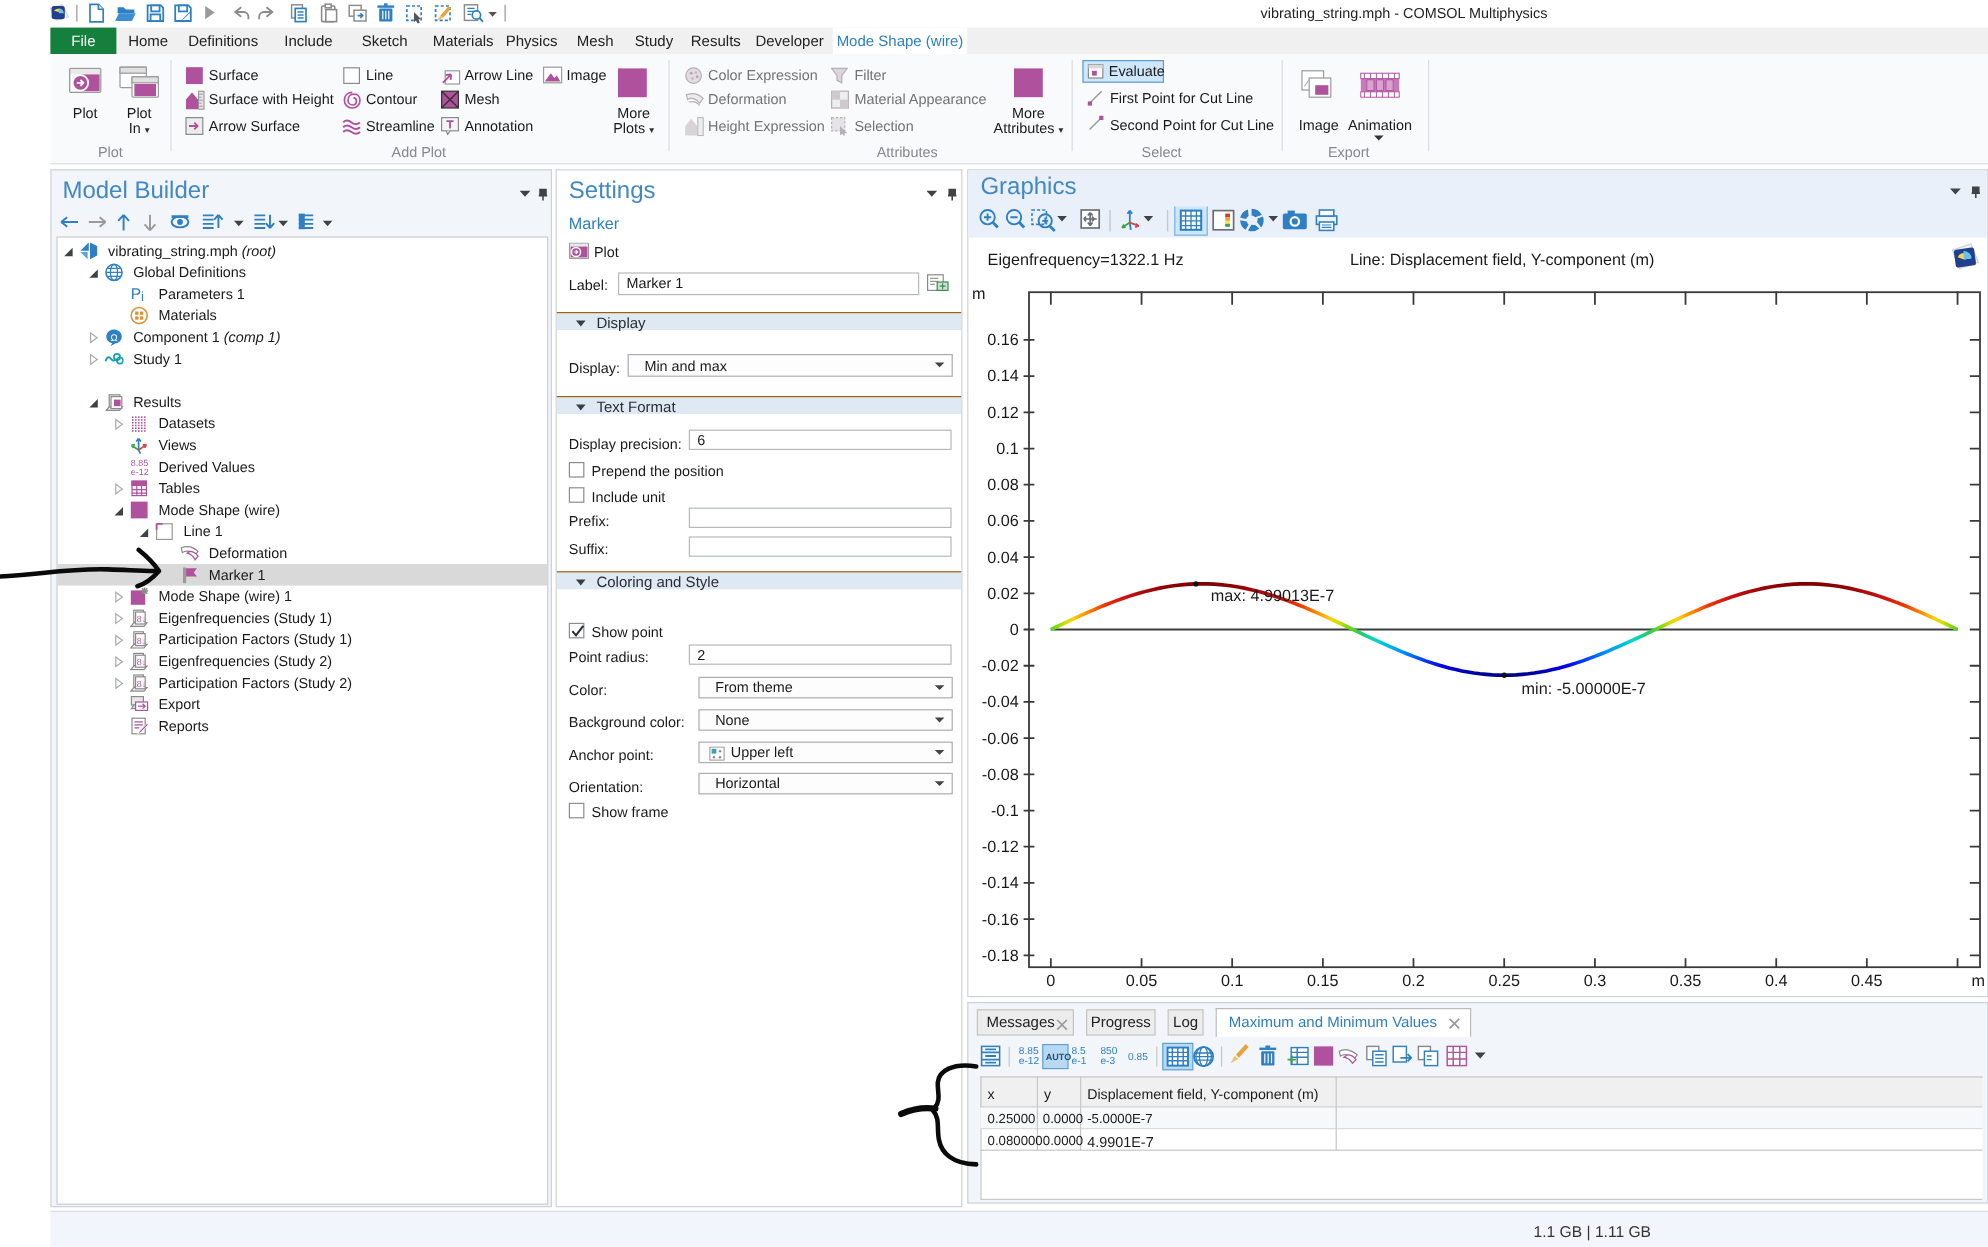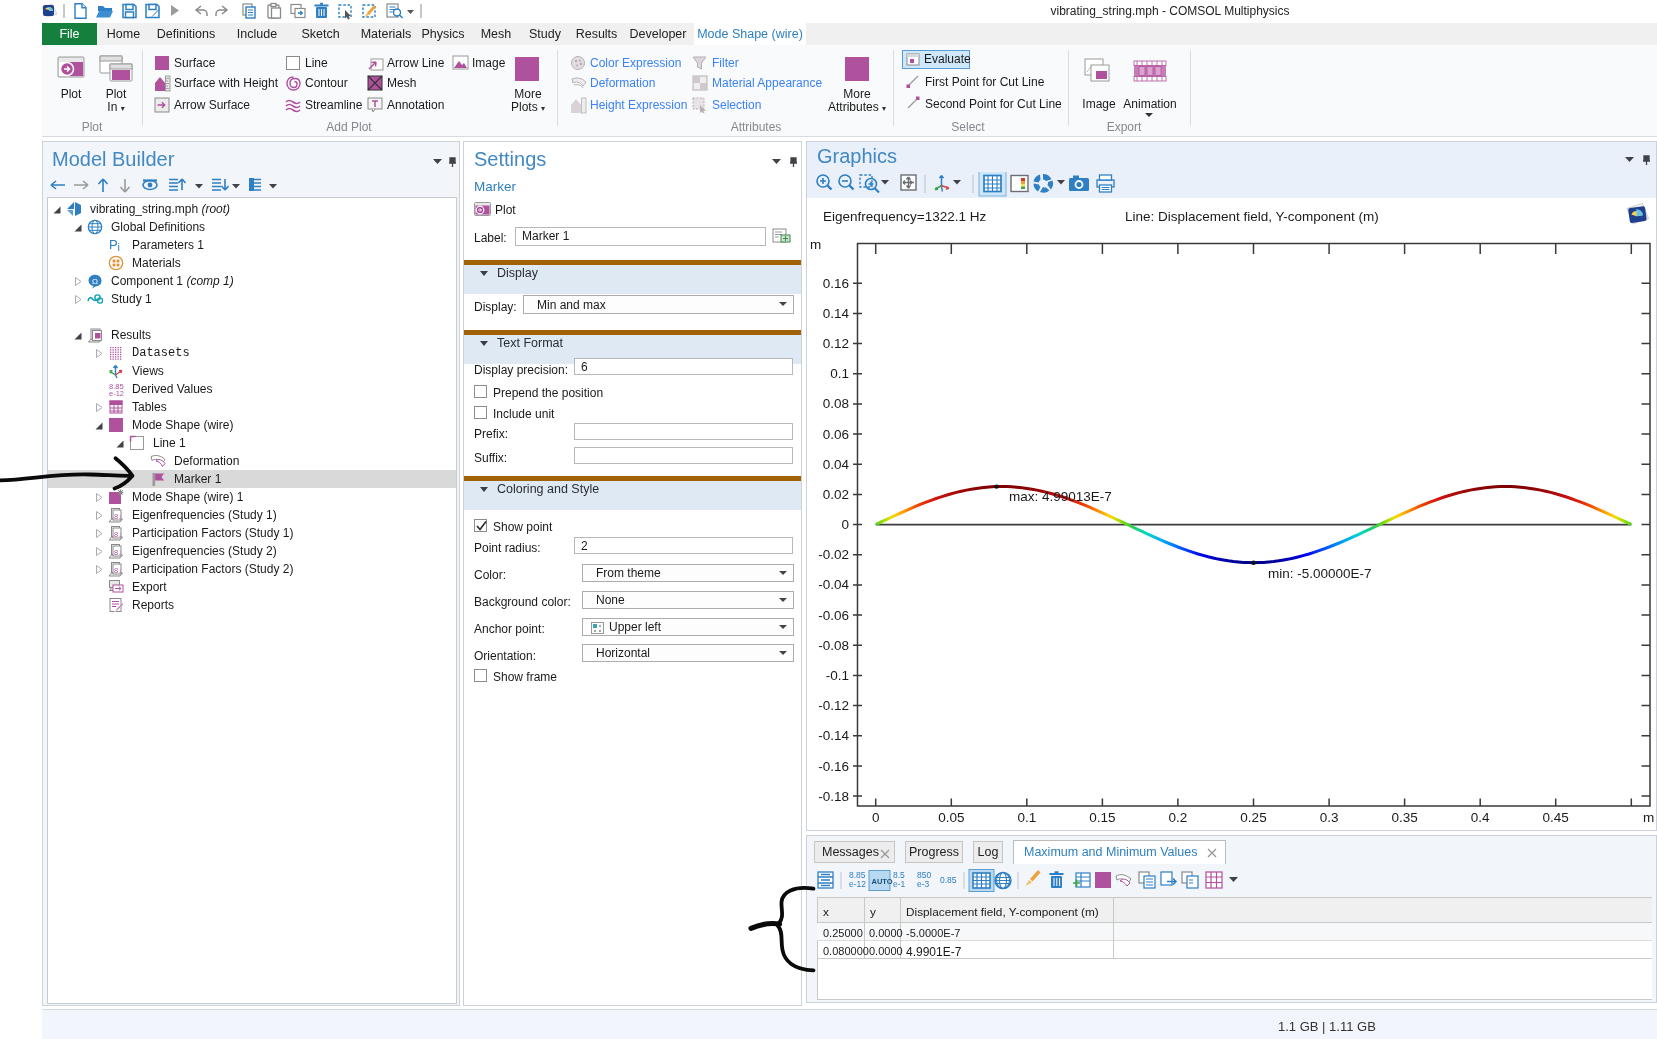--- a/index.html
+++ b/index.html
@@ -2,27 +2,27 @@
 <html><head><meta charset="utf-8"><style>
 *{margin:0;padding:0;box-sizing:border-box}
 html,body{width:1657px;height:1039px}
 body{position:relative;font-family:"Liberation Sans",sans-serif;background:#fff;overflow:hidden;font-size:12px;color:#1a1a1a}
 .abs{position:absolute}
 .panel{position:absolute;background:#f2f5fa;border:1px solid #cdd2da}
 .ptitle{position:absolute;font-size:20px;color:#4288c4;letter-spacing:0px}
 .sep{position:absolute;width:1px;background:#d9dce1}
 .glabel{position:absolute;font-size:12px;color:#85888e;text-align:center}
 .ritem{position:absolute;font-size:12px;color:#1a1a1a;white-space:nowrap}
-.gray .ritem,.grayt{color:#3b82f6}
+.gray .ritem,.grayt{color:#737373}
 .combo{position:absolute;background:#fdfdfd;border:1px solid #abadb3;font-size:12px;color:#1a1a1a}
 .combo .arr{position:absolute;right:6px;top:6px;width:0;height:0;border-left:4px solid transparent;border-right:4px solid transparent;border-top:4px solid #444}
 .input{position:absolute;background:#fff;border:1px solid #b5b8bd;font-size:12px;color:#1a1a1a;padding-left:6px;line-height:16px}
 .cb{position:absolute;width:13px;height:13px;background:#fff;border:1px solid #8a8d92}
 .lbl{position:absolute;font-size:12px;color:#1a1a1a;white-space:nowrap}
-.secband{position:absolute;left:0;width:100%;height:34px;background:#dfe9f4;border-top:5px solid #a16207}
+.secband{position:absolute;left:0;width:100%;height:15px;background:#dfe9f4;border-top:1px solid #a16207}
 .secband .tri{position:absolute;left:16px;top:6px;width:0;height:0;border-left:4px solid transparent;border-right:4px solid transparent;border-top:5px solid #3a3d42}
 .secband .t{position:absolute;left:33px;top:1px;font-size:12.5px;color:#2a2d32}
 .trow{position:absolute;height:18px;white-space:nowrap}
 .trow .tx{position:absolute;top:2px;font-size:12px;color:#1a1a1a}
 .tab{position:absolute;top:23px;height:22px;line-height:22px;text-align:center;font-size:12.5px;color:#222}
 </style></head>
 <body>
 
 <div class="abs" style="left:0;top:0;width:1657px;height:23px;background:#fff"></div>
 <svg class="abs" id="qat" style="left:40px;top:1px" width="400" height="21" fill="none">
@@ -369,21 +369,21 @@
         <svg class="abs" style="left:39px;top:1px" width="16" height="16">
           <g stroke="#8a8a8a" fill="#f2f2f2">
             <path d="M4 12 l-2.5 3 h11 l2.5 -3Z"></path>
             <rect x="4" y="2" width="9" height="10"></rect>
             <rect x="5.5" y="3.5" width="9" height="10" fill="#fff"></rect>
           </g>
           <rect x="8" y="6" width="5.5" height="5.5" fill="#b0519e"></rect>
         </svg>
         <div class="tx" style="left:63px">Results</div>
       </div>
-<div class="trow" style="top:146px;left:0;width:100%;font-family:Liberation Mono, monospace;">
+<div class="trow" style="top:146px;left:0;width:100%;">
         <svg class="abs" style="left:46px;top:4px" width="10" height="11">
           <path d="M2.5 1.5 L8 5.5 L2.5 9.5 Z" fill="#fff" stroke="#a8abb0"></path>
         </svg>
         <svg class="abs" style="left:60px;top:1px" width="16" height="16">
           <g fill="#b0519e">
             <rect x="2.0" y="2.0" width="1.3" height="1.3"></rect>
             <rect x="4.5" y="2.0" width="1.3" height="1.3"></rect>
             <rect x="7.0" y="2.0" width="1.3" height="1.3"></rect>
             <rect x="9.5" y="2.0" width="1.3" height="1.3"></rect>
             <rect x="12.0" y="2.0" width="1.3" height="1.3"></rect>

